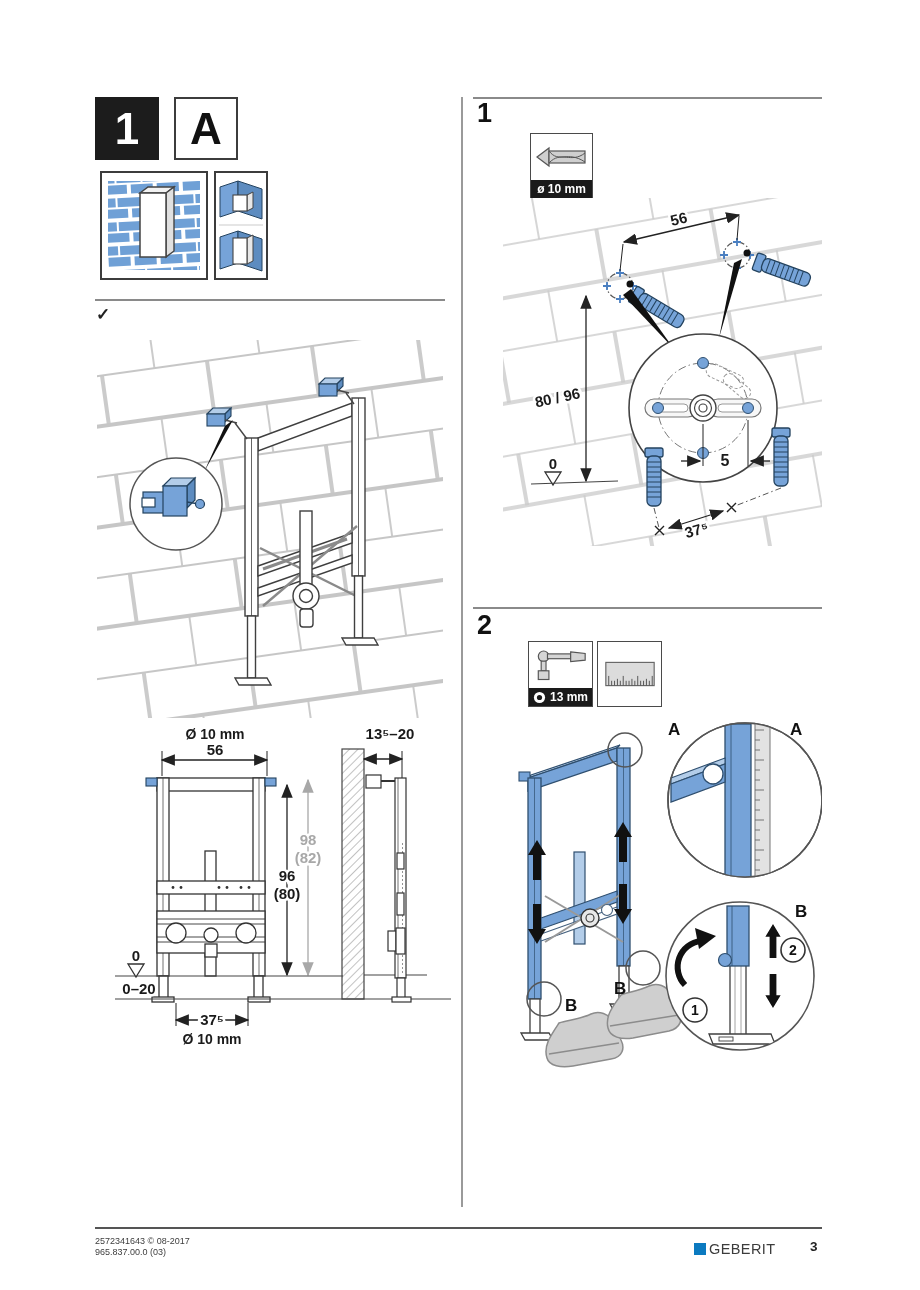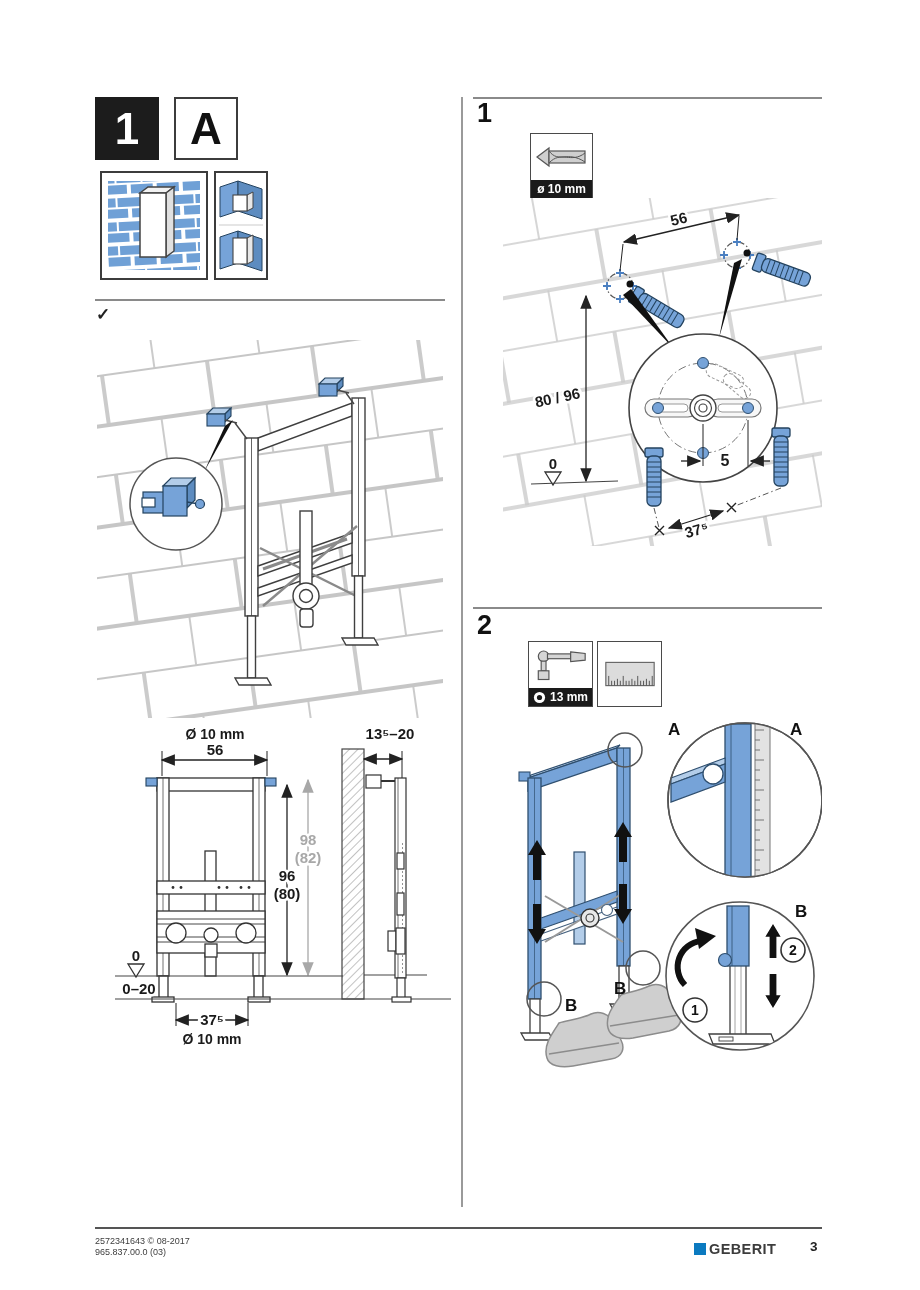--- a/index.html
+++ b/index.html
@@ -13,21 +13,21 @@
   .picto{border:2.5px solid #3c3c3c;background:#fff;}
   .hline{background:#8a8a8a;height:2px;}
   .vline{background:#9a9a9a;width:2px;}
   .check{font-size:17px;font-weight:600;color:#222;}
   .step-num{font-size:27px;font-weight:bold;color:#111;line-height:1;}
   .tool-box{border:1.5px solid #4a4a4a;background:#fff;display:flex;flex-direction:column;}
   .tool-art{flex:1;display:flex;align-items:center;justify-content:center;}
   .tool-band{height:18px;background:#1a1a1a;color:#fff;font-size:12px;font-weight:bold;
              display:flex;align-items:center;justify-content:center;gap:4px;white-space:nowrap;}
   .footer-small{font-size:9px;line-height:11px;color:#3d3d3d;}
-  .brand{font-size:14.5px;font-weight:bold;letter-spacing:0.4px;color:#3c3c3c;}
+  .brand{font-size:14.5px;font-weight:normal;letter-spacing:0.4px;color:#3c3c3c;}
   .brand-sq{width:12px;height:12px;}
   .pageno{font-size:13.5px;font-weight:bold;color:#222;}
   svg text{font-family:"Liberation Sans",sans-serif;}
   .d15{font-size:15px;font-weight:bold;fill:#1a1a1a;}
   .d14{font-size:14px;font-weight:bold;fill:#1a1a1a;}
   .d16{font-size:16px;font-weight:bold;fill:#1a1a1a;}
   .gray{fill:#a8a8a8;}
   .halo{paint-order:stroke;stroke:#ffffff;stroke-width:5px;}
   .callout{font-size:17px;font-weight:bold;fill:#111;}
   .circnum{font-size:14px;font-weight:bold;fill:#111;}

